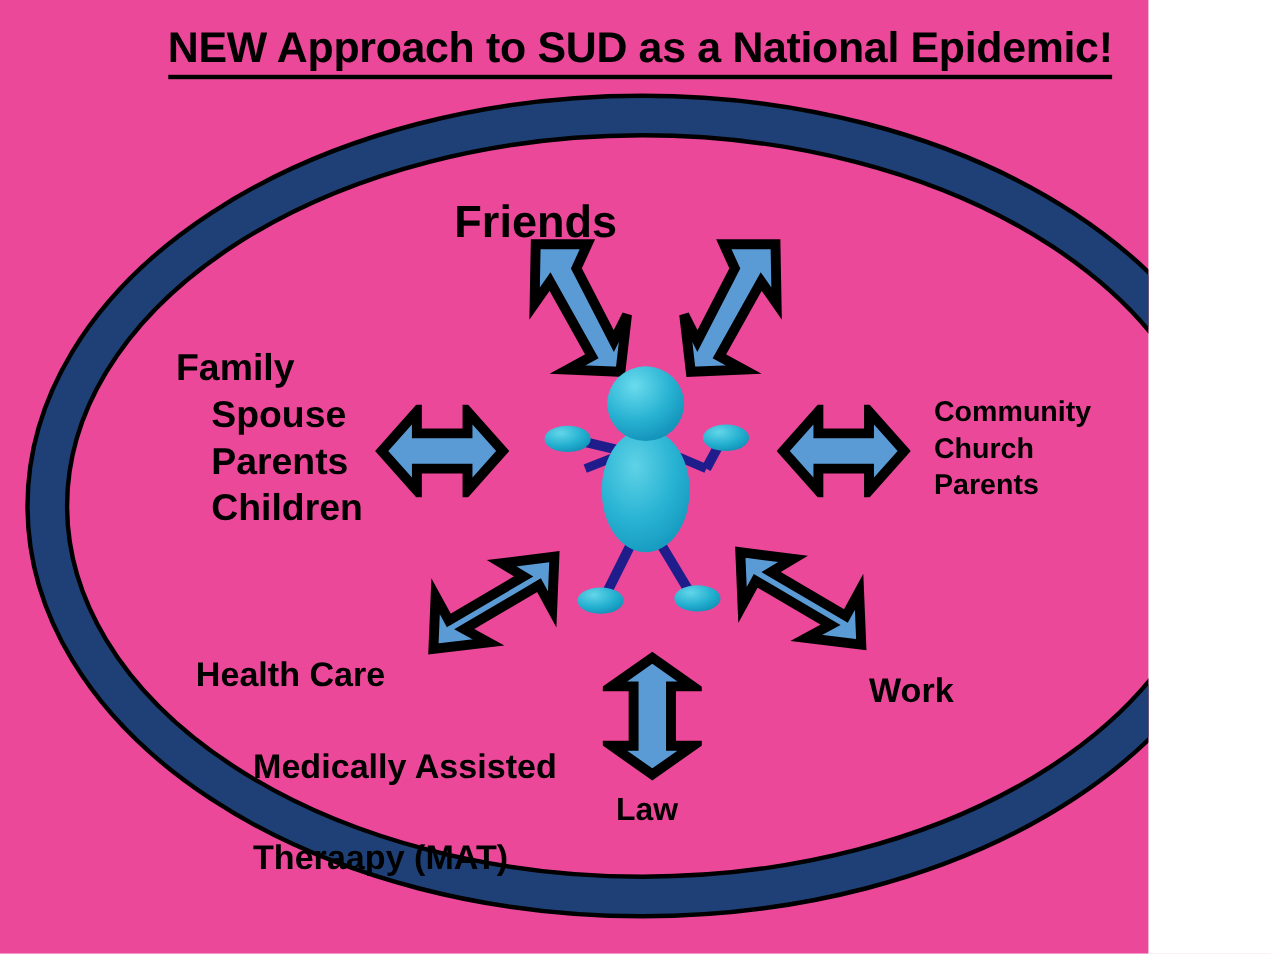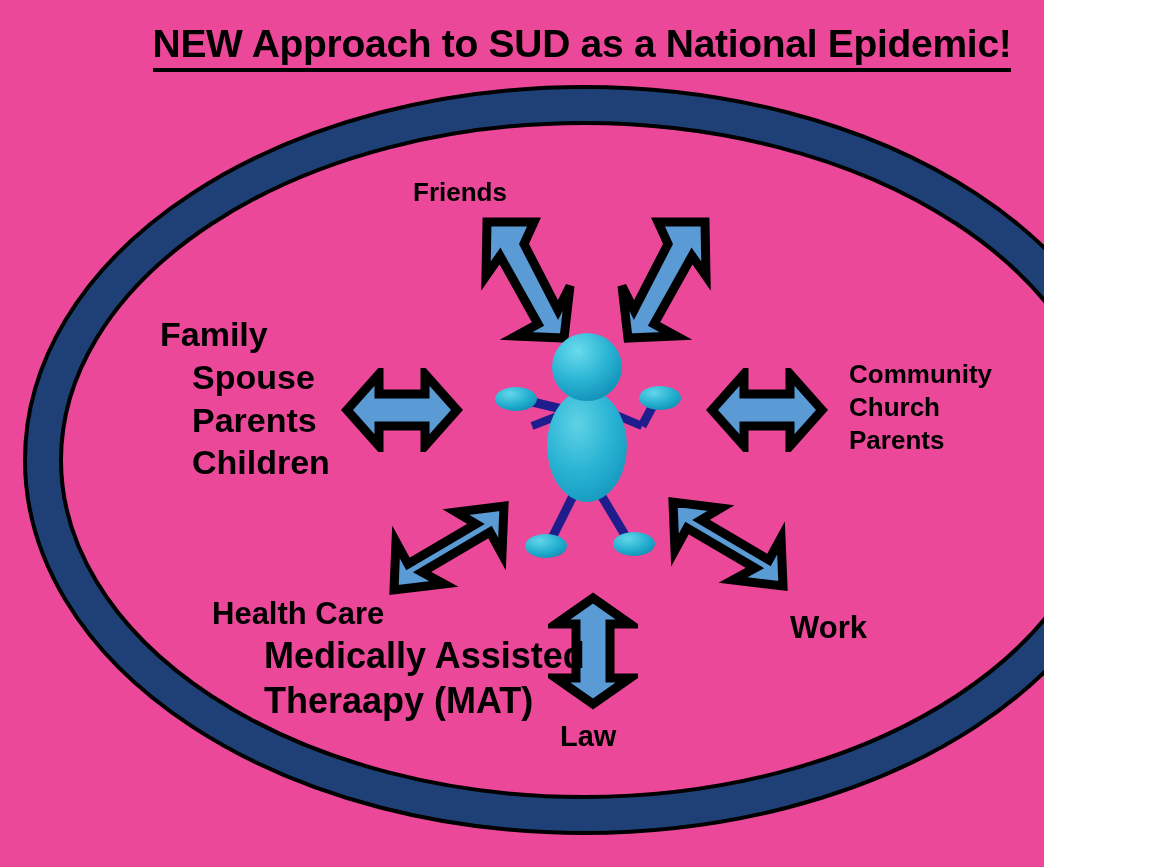--- a/index.html
+++ b/index.html
@@ -56,29 +56,29 @@
   }
 
   
   .label {
     position: absolute;
     color: #000000;
     font-weight: bold;
     white-space: nowrap;
     line-height: 1.26;
   }
-  .lbl-friends   { left: 413px; top: 176px; font-size: 26px; }
+  .lbl-friends   { left: 413px; top: 176px; font-size: 41px; }
   .lbl-neighbors { left: 640px; top: 176px; font-size: 31px; }
   .lbl-family    { left: 160px; top: 313px; font-size: 34px; }
   .lbl-family .ind { display: block; padding-left: 32px; }
   .lbl-community { left: 849px; top: 358px; font-size: 26px; }
   .lbl-work      { left: 790px; top: 608px; font-size: 31px; }
   .lbl-law       { left: 560px; top: 718px; font-size: 29px; }
-  .lbl-health    { left: 212px; top: 594px; font-size: 31px; }
-  .lbl-health .sub { display: block; font-size: 36px; padding-left: 52px; }
+  .lbl-health    { left: 178px; top: 594px; font-size: 31px; }
+  .lbl-health .sub { display: block; font-size: 31px; padding-left: 52px; margin-top: 44px; }
 </style>
 </head>
 <body>
 
 <div id="page">
 
   <div id="title">
     <span class="t">NEW Approach to SUD as a National Epidemic!</span>
   </div>
 

